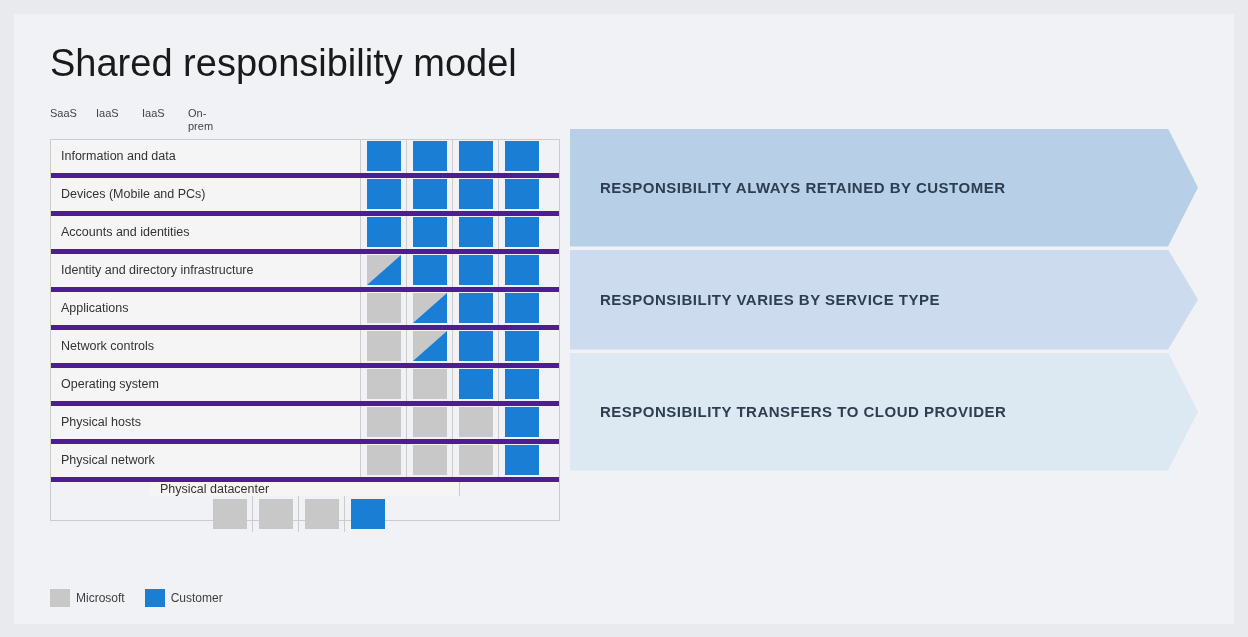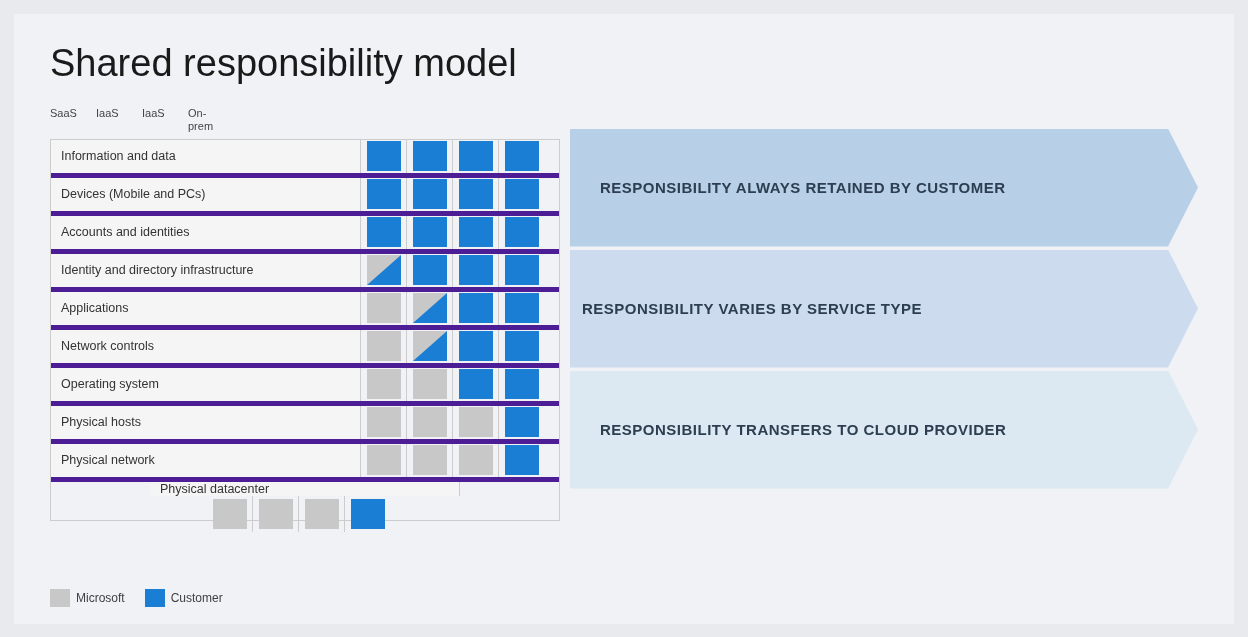--- a/index.html
+++ b/index.html
@@ -152,25 +152,25 @@
       clip-path: polygon(0 0, calc(100% - 30px) 0, 100% 50%, calc(100% - 30px) 100%, 0 100%);
       display: flex;
       align-items: center;
       padding-left: 30px;
       padding-right: 50px;
       margin-bottom: 3px;
     }
     .arrow-middle {
       background: #ccdcee;
       width: 100%;
-      height: 118px;
+      height: 100px;
       clip-path: polygon(0 0, calc(100% - 30px) 0, 100% 50%, calc(100% - 30px) 100%, 0 100%);
       display: flex;
       align-items: center;
-      padding-left: 12px;
+      padding-left: 30px;
       padding-right: 50px;
       margin-bottom: 3px;
     }
     .arrow-bottom {
       background: #dce8f2;
       width: 100%;
       height: 118px;
       clip-path: polygon(0 0, calc(100% - 30px) 0, 100% 50%, calc(100% - 30px) 100%, 0 100%);
       display: flex;
       align-items: center;

